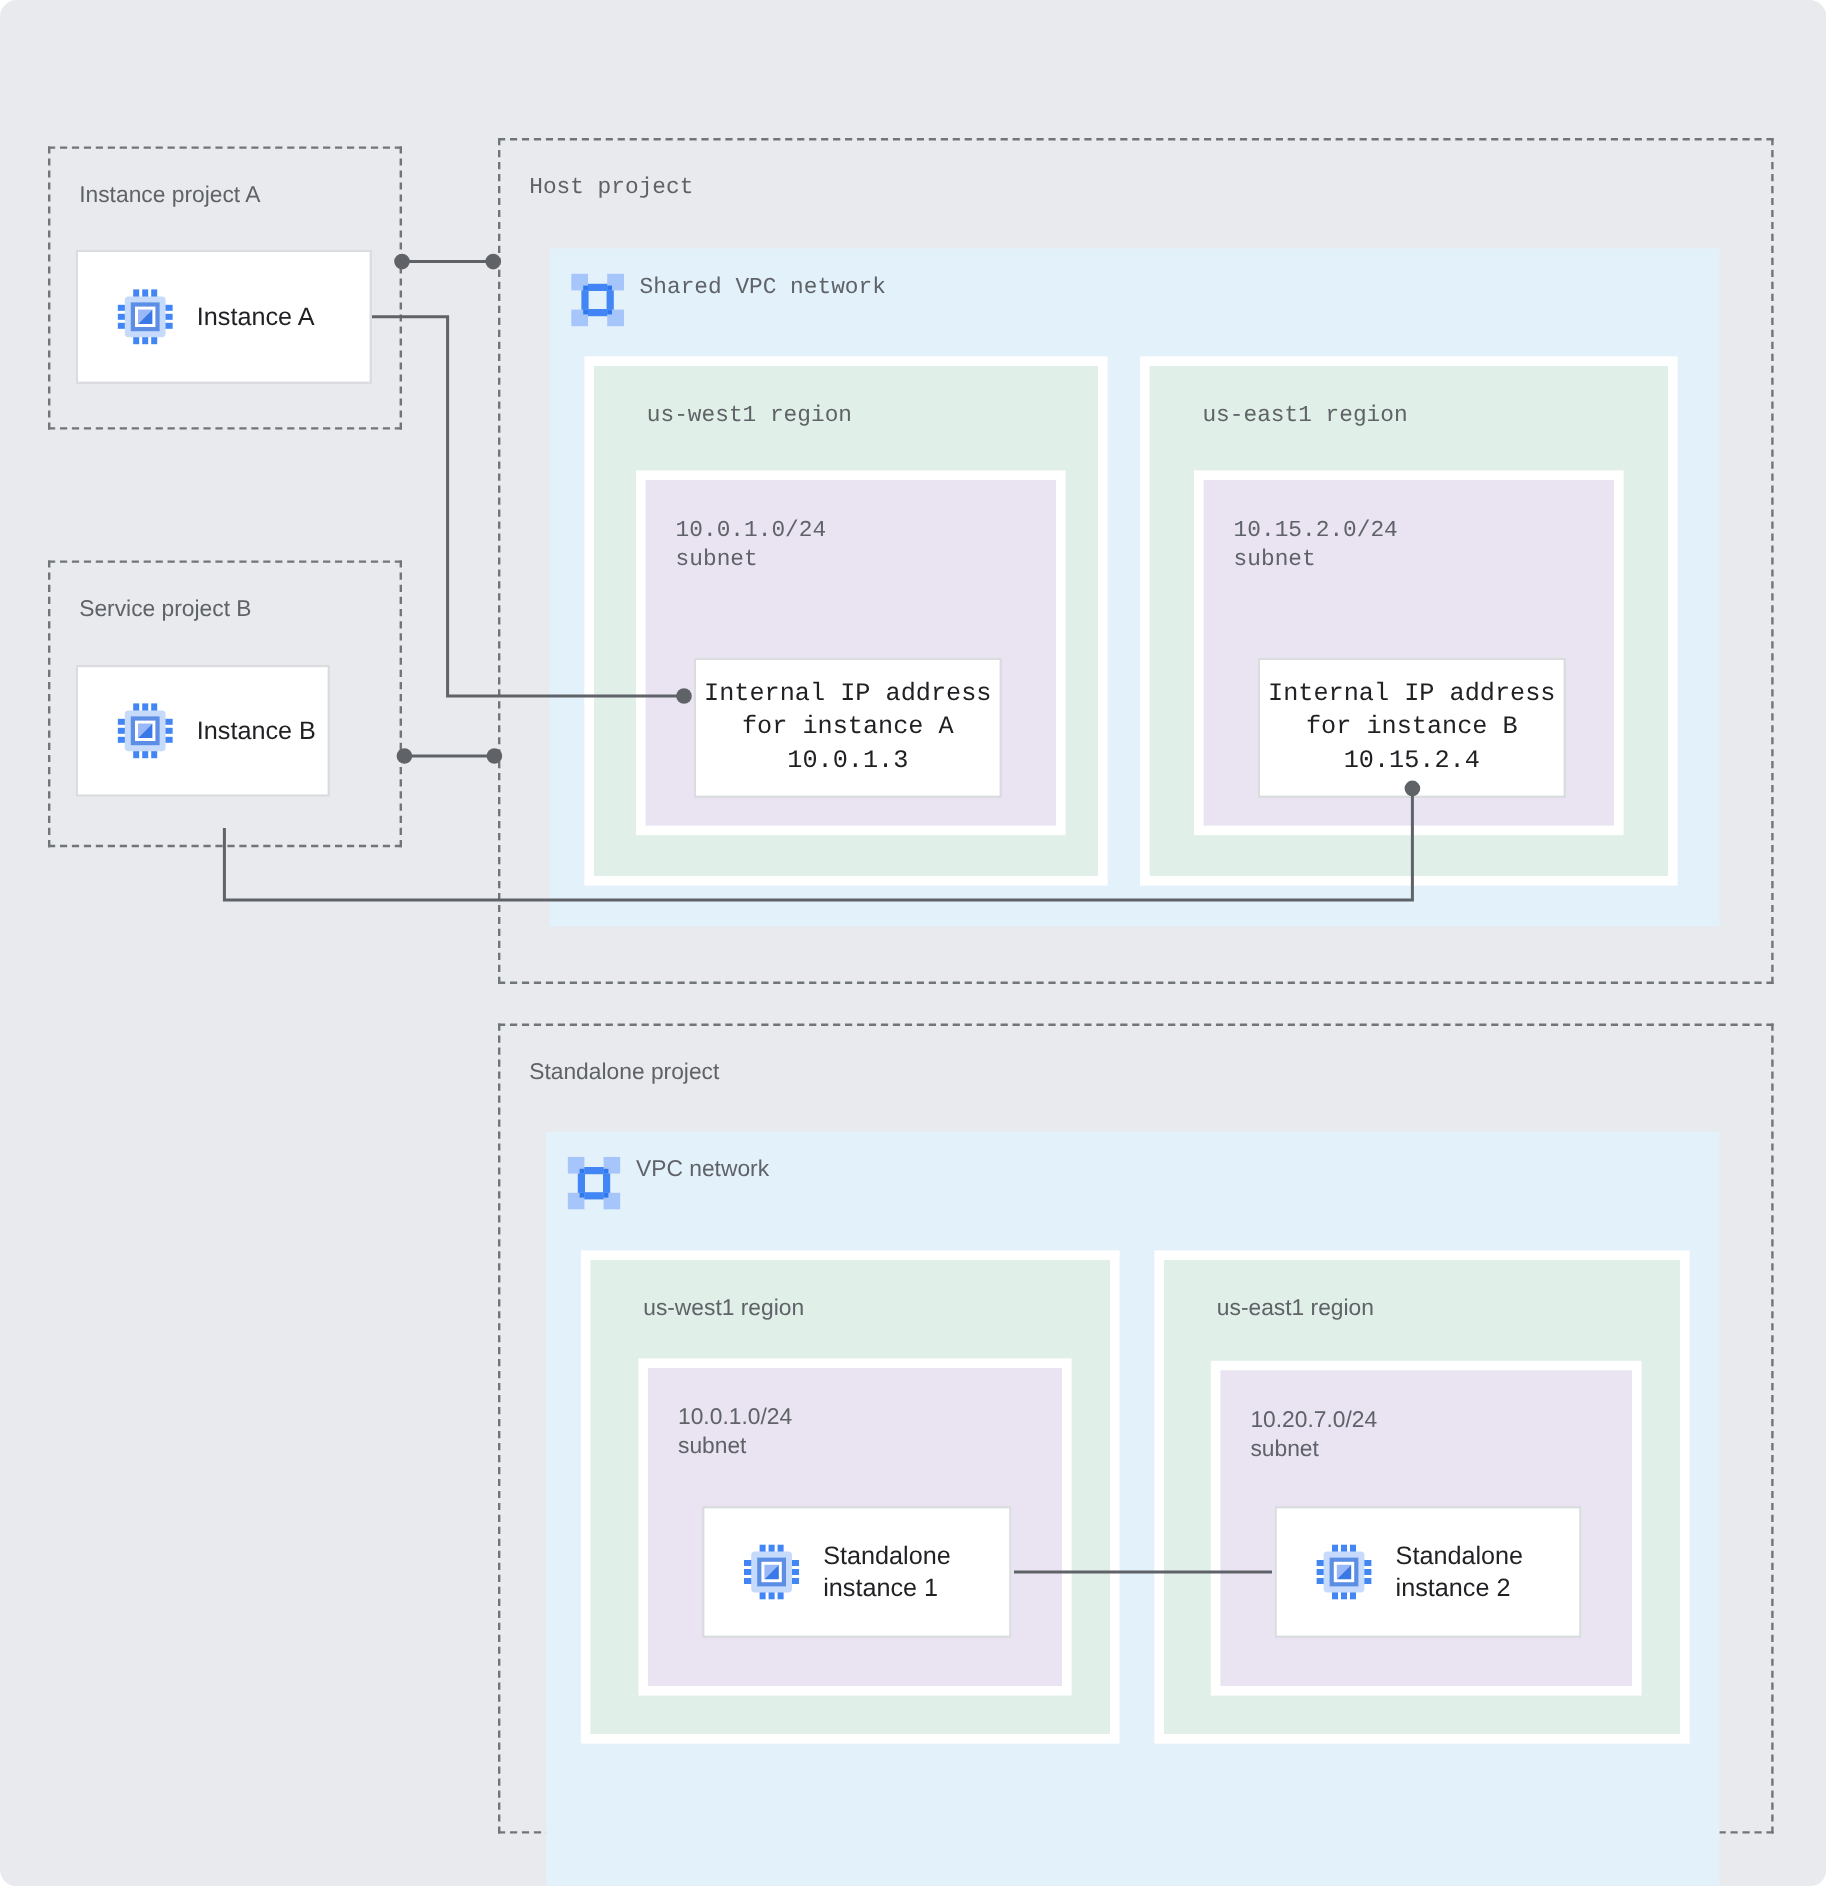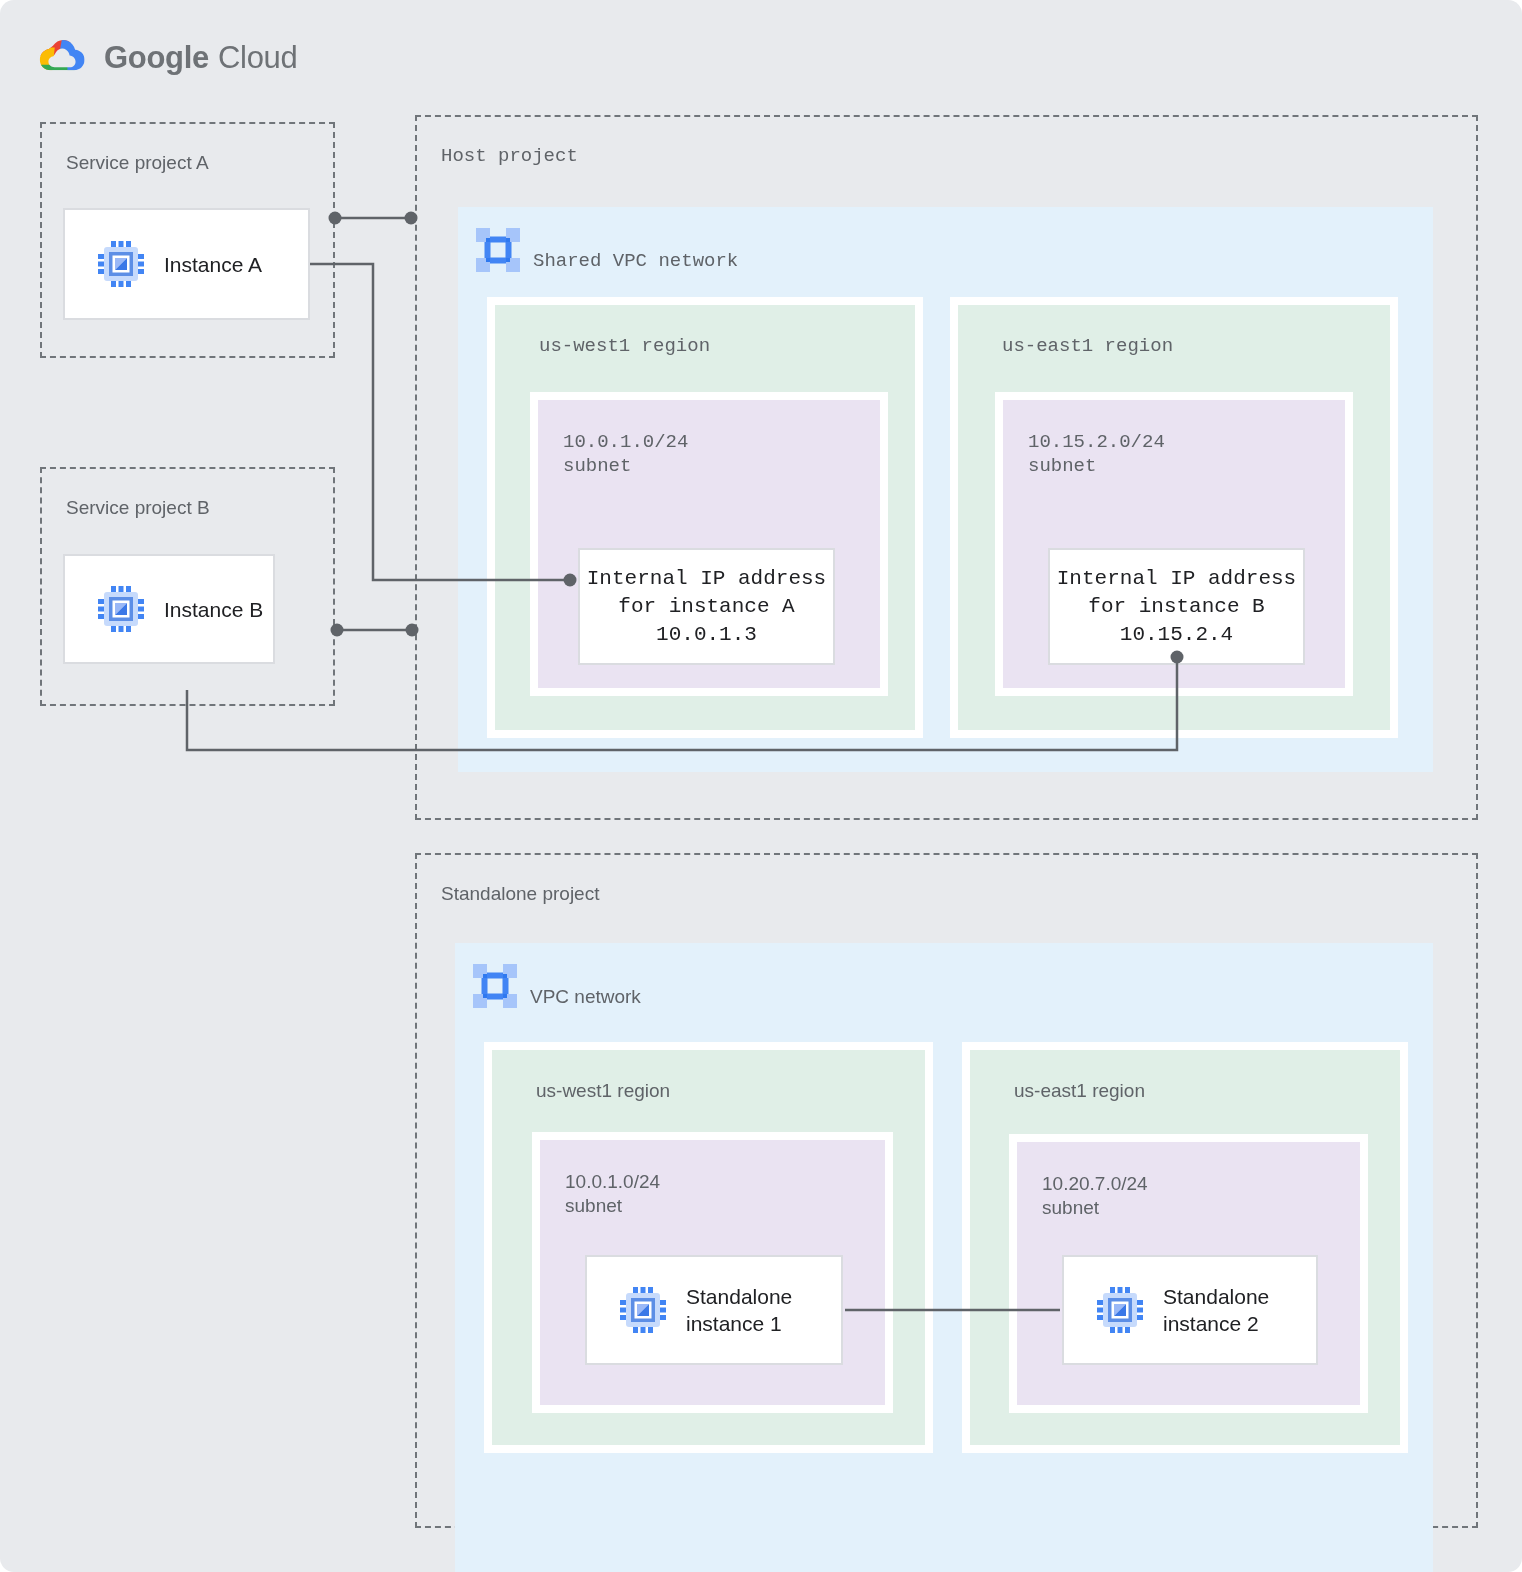--- a/index.html
+++ b/index.html
@@ -18,21 +18,21 @@
   .proj{position:absolute; border:2px dashed #70757A; box-sizing:border-box;}
   #svc-a{left:40px; top:122px; width:295px; height:236px;}
   #svc-b{left:40px; top:467px; width:295px; height:239px;text-align:center;}
   #host{left:415px; top:115px; width:1063px; height:705px;font-family:Liberation Mono, monospace;}
   #standalone{left:415px; top:853px; width:1063px; height:675px;}
   .proj-title{position:absolute; left:24px; top:28px; font-size:19px; color:#5F6368;}
   
   .net{position:absolute; background:#E3F1FB;}
   #host .net{left:41px; top:90px; width:975px; height:565px;}
   #standalone .net{left:38px; top:88px; width:978px; height:640px;}
-  .net-header{position:absolute; left:18px; top:21px; display:flex; align-items:flex-end; gap:13px;}
+  .net-header{position:absolute; left:18px; top:21px; display:flex; align-items:flex-start; gap:13px;}
   .net-label{font-size:19px; color:#5F6368;}
   
   .region{position:absolute; background:#E0EFE7; box-shadow:0 0 0 8px #FFFFFF;}
   #host .region.west{left:37px;  top:98px;  width:420px; height:425px;}
   #host .region.east{left:500px; top:98px;  width:432px; height:425px;}
   #standalone .region.west{left:37px;  top:107px; width:433px; height:395px;}
   #standalone .region.east{left:515px; top:107px; width:430px; height:395px;}
   .region-label{position:absolute; left:44px; top:30px; font-size:19px; color:#5F6368;}
   
   .subnet{position:absolute; background:#EAE3F2; box-shadow:0 0 0 8px #FFFFFF;}
@@ -59,43 +59,23 @@
   .overlay{position:absolute; left:0; top:0; z-index:10; pointer-events:none;}
   .conn{stroke:#5F6368; stroke-width:2.5; fill:none;}
   .dot{fill:#5F6368; stroke:none;}
   .icon{flex:none;}
 </style>
 </head>
 <body>
 
 <div class="canvas">
 
-  <div class="logo">
-    <svg class="icon" width="58" height="47" viewBox="0 0 64 52">
-      <defs>
-          <clipPath id="gcl">
-        <path d="M22 13 C25.5 7.5 32 5 38 7.5 C42.5 9.5 45.5 13 46.5 17.5 C52.5 18 57 22.5 57 28.5 C57 35 52 40 45.5 40 L19.5 40 C12.5 40 7.5 35.5 7.5 28.5 C7.5 22.5 11.5 17.8 17.5 16.5 Z"></path>
-      </clipPath>
-        </defs>
-      <g clip-path="url(#gcl)">
-        <polygon points="0,0 46,0 34,24 0,24" fill="#EA4335"></polygon>
-        <polygon points="0,15 24,15 20,52 0,52" fill="#FBBC05"></polygon>
-        <polygon points="8,34 46,34 46,52 8,52" fill="#34A853"></polygon>
-        <polygon points="33,0 64,0 64,52 38,52 38,30 30,16" fill="#4285F4"></polygon>
-      </g>
-      <path d="M25.5 20 C28 16 33 15 36.5 17.5 C38.8 19.2 40 21 40.4 23.8 C44.4 24.3 47 27 47 30.6 C47 34.2 44.2 36.8 40.6 36.8 L23.8 36.8 C19.8 36.8 17 34.2 17 30.8 C17 27.6 19.3 25 22.6 24.6 Z" fill="#E8EAED"></path>
-    </svg>
-    <div class="logo-text">
-      <span class="logo-brand">Google</span>
-      <span class="logo-product">Cloud</span>
-    </div>
-  </div>
 
   <div class="proj" id="svc-a">
-    <div class="proj-title">Service project A</div>
+    <div class="proj-title">Instance project A</div>
     <div class="card" id="inst-a">
       <svg class="icon" width="46" height="46" viewBox="0 0 46 46">
         <g fill="#4285F4">
           <rect x="13" y="0" width="5" height="8"></rect>
             <rect x="20.5" y="0" width="5" height="8"></rect>
             <rect x="28" y="0" width="5" height="8"></rect>
           <rect x="13" y="38" width="5" height="8"></rect>
             <rect x="20.5" y="38" width="5" height="8"></rect>
             <rect x="28" y="38" width="5" height="8"></rect>
           <rect x="0" y="13" width="8" height="5"></rect>

